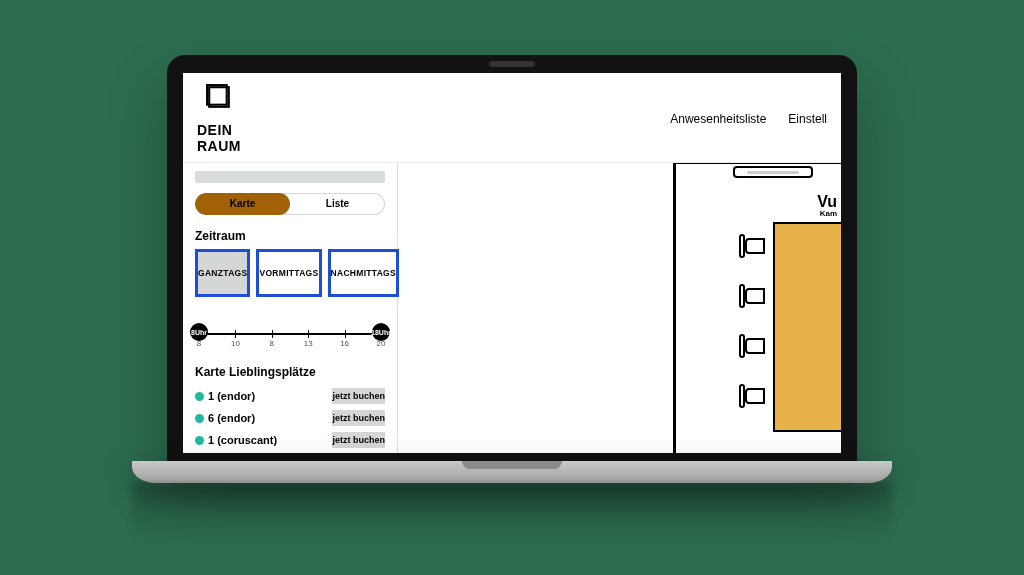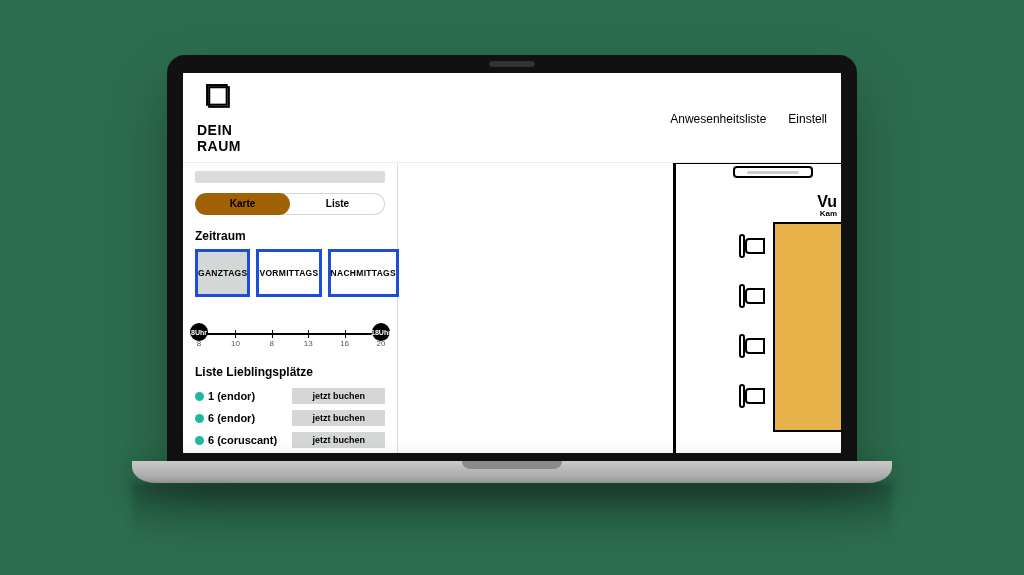--- a/index.html
+++ b/index.html
@@ -121,21 +121,21 @@
   .fav-row{
     display:flex; align-items:center; justify-content:space-between;
     padding:3px 0;
   }
   .fav-left{display:flex; align-items:center; gap:4px;}
   .dot{width:9px;height:9px;border-radius:50%;}
   .dot.teal{background:#1fb9a0;}
   .dot.amber{background:#e8b24a;}
   .fav-name{font-size:11px; font-weight:600;}
   .book-btn{
-    background:#d5d7d7; font-size:9px; font-weight:700; padding:3px 20px;
+    background:#d5d7d7; font-size:9px; font-weight:700; padding:3px 0;
     cursor:pointer; border:none;
   }
 
   .conf-row{display:flex; align-items:center; justify-content:space-between; gap:6px; padding-top:4px;}
   .close-x{
     width:14px;height:14px;background:#cfcfcf;display:flex;align-items:center;justify-content:center;
     font-size:11px;font-weight:900;color:#fff;cursor:pointer;
   }
 
   
@@ -242,40 +242,40 @@
             <span class="slider-label" style="left:0%">8</span>
             <span class="slider-label" style="left:20%">10</span>
             <span class="slider-label" style="left:40%">8</span>
             <span class="slider-label" style="left:60%">13</span>
             <span class="slider-label" style="left:80%">16</span>
             <span class="slider-label" style="left:100%">20</span>
             <div class="slider-knob" style="left:-9px">8Uhr</div>
             <div class="slider-knob" style="right:-9px">18Uhr</div>
           </div>
 
-          <h4>Liste Lieblingsplätze</h4>
+          <h4>Karte Lieblingsplätze</h4>
           <div class="fav-list">
             <div class="fav-row">
               <div class="fav-left">
                 <span class="dot teal"></span>
                 <span class="fav-name">1 (endor)</span>
               </div>
               <span class="book-btn">jetzt buchen</span>
             </div>
             <div class="fav-row">
               <div class="fav-left">
                 <span class="dot teal"></span>
                 <span class="fav-name">6 (endor)</span>
               </div>
               <span class="book-btn">jetzt buchen</span>
             </div>
             <div class="fav-row">
               <div class="fav-left">
                 <span class="dot teal"></span>
-                <span class="fav-name">6 (coruscant)</span>
+                <span class="fav-name">1 (coruscant)</span>
               </div>
               <span class="book-btn">jetzt buchen</span>
             </div>
           </div>
 
         </div>
 
         <div class="main">
           <div class="plan">
             <div class="plan-lamp"></div>

